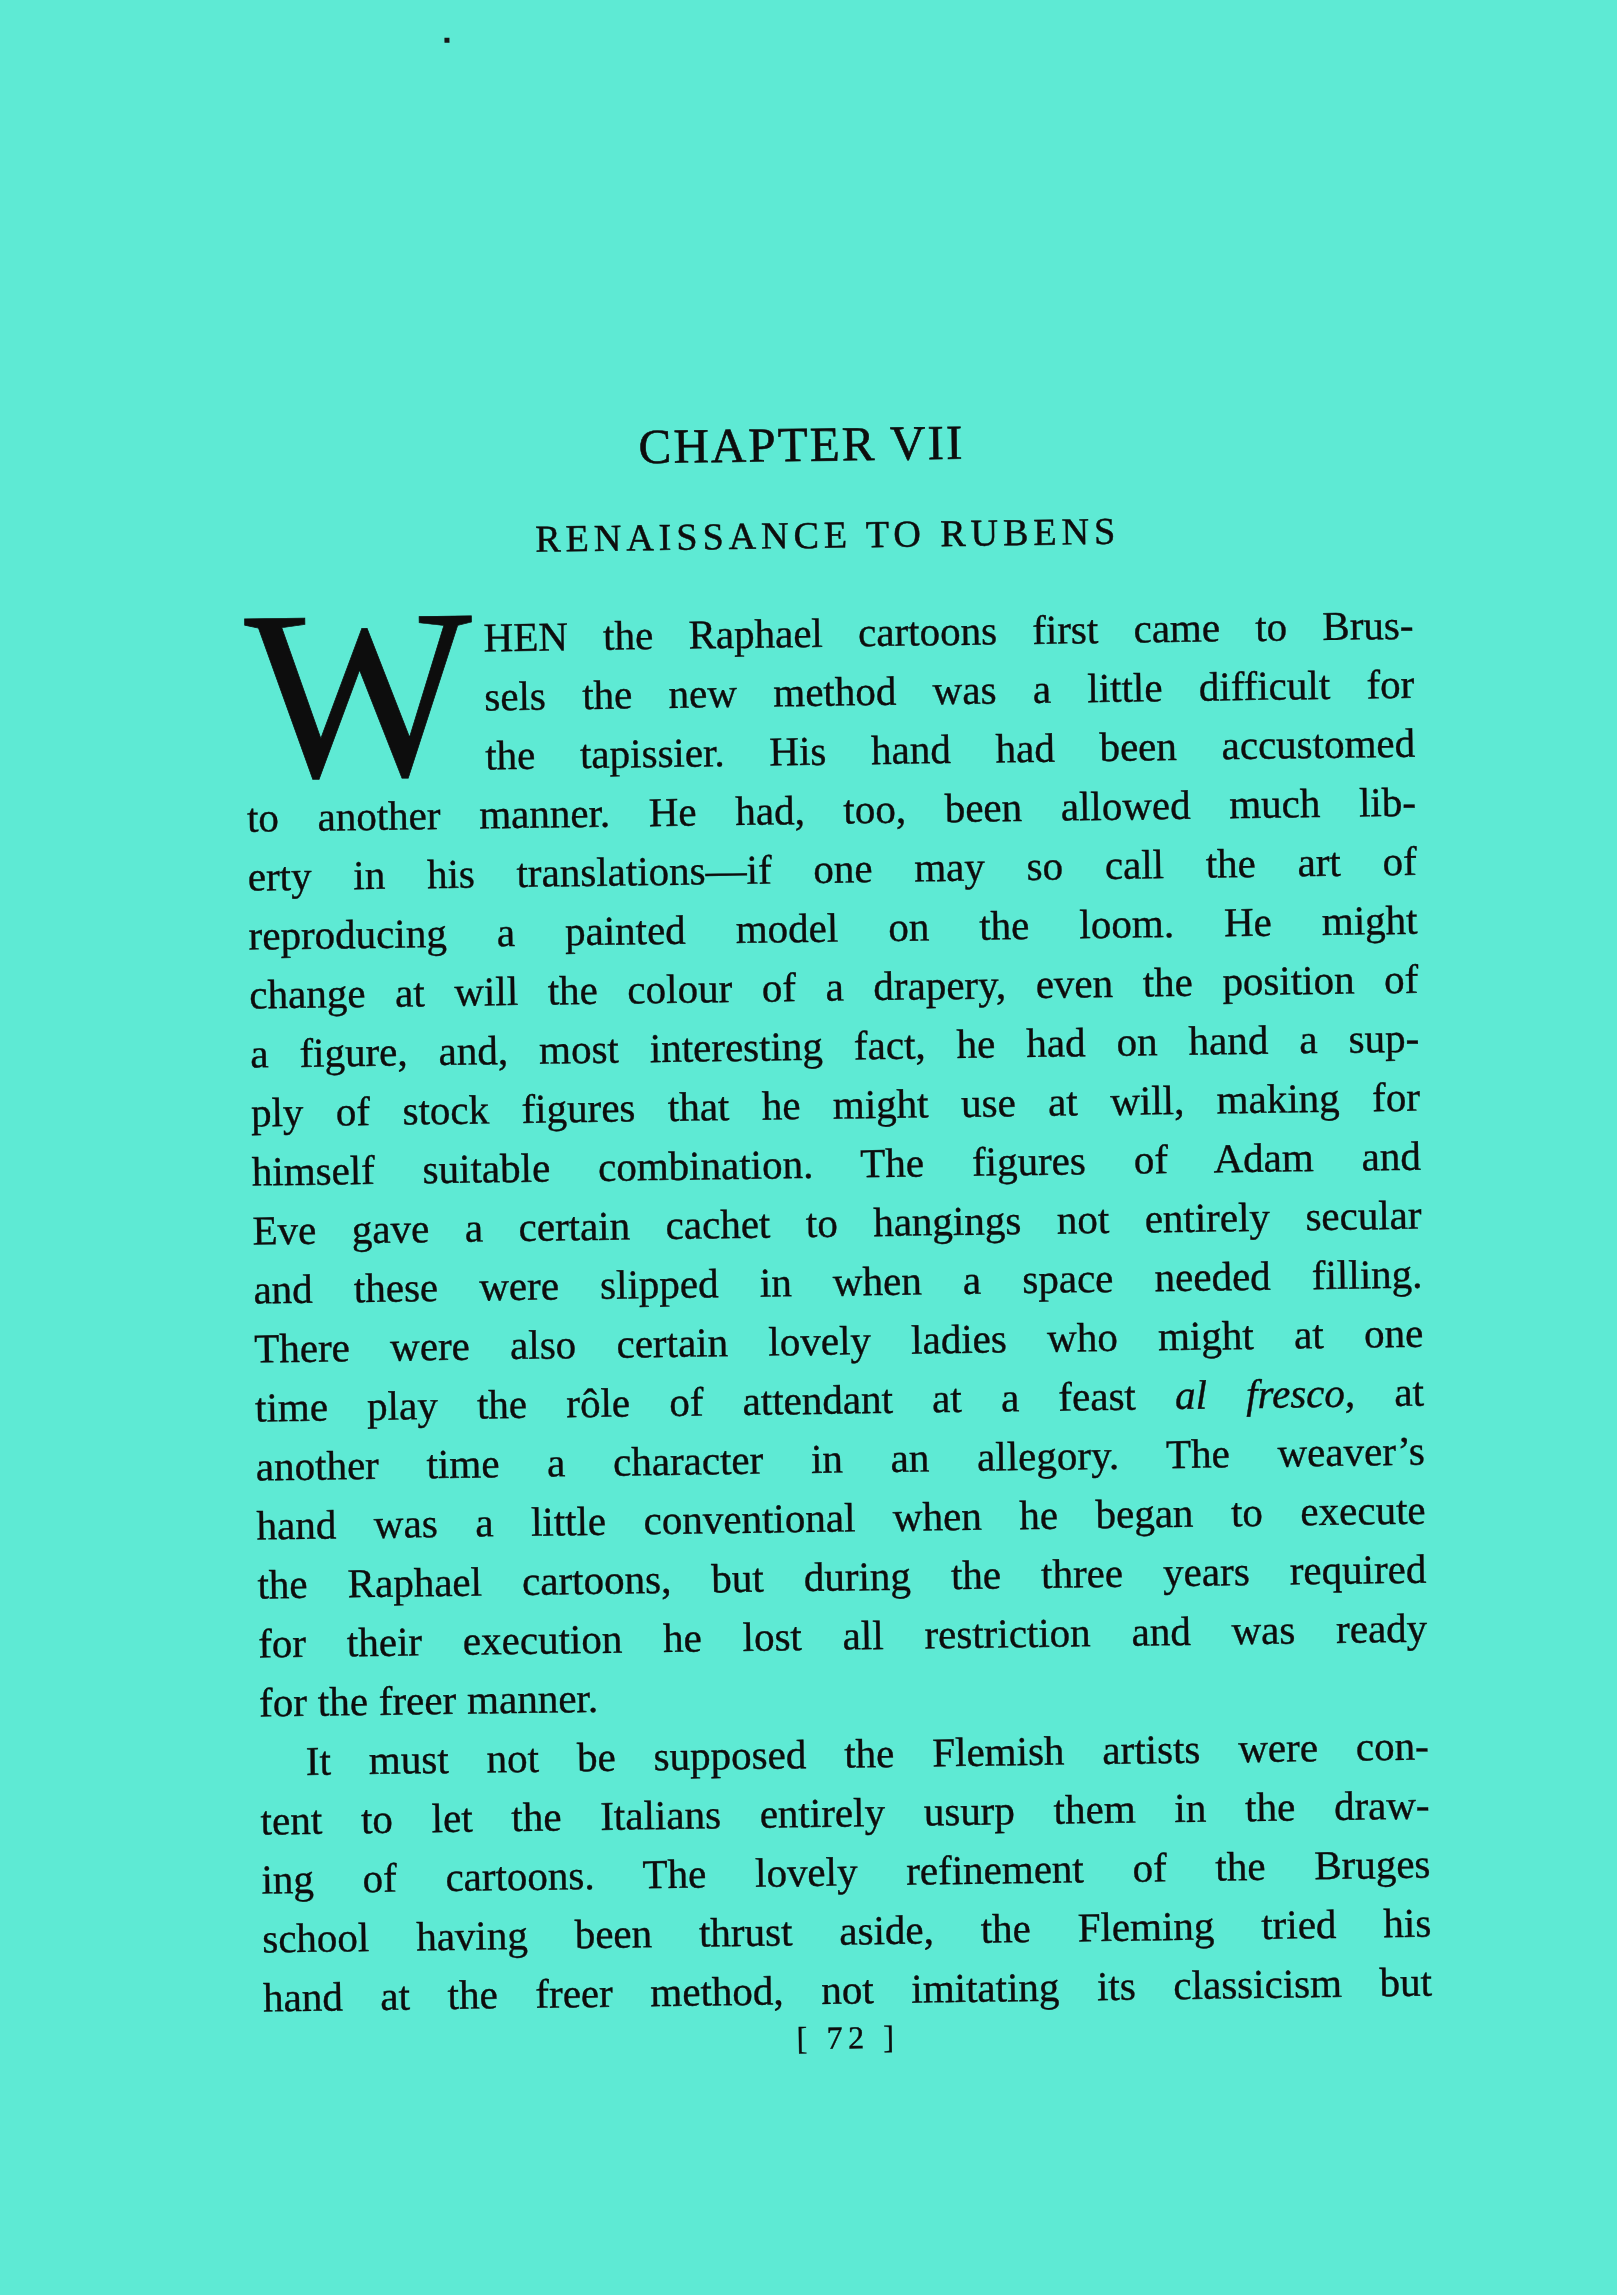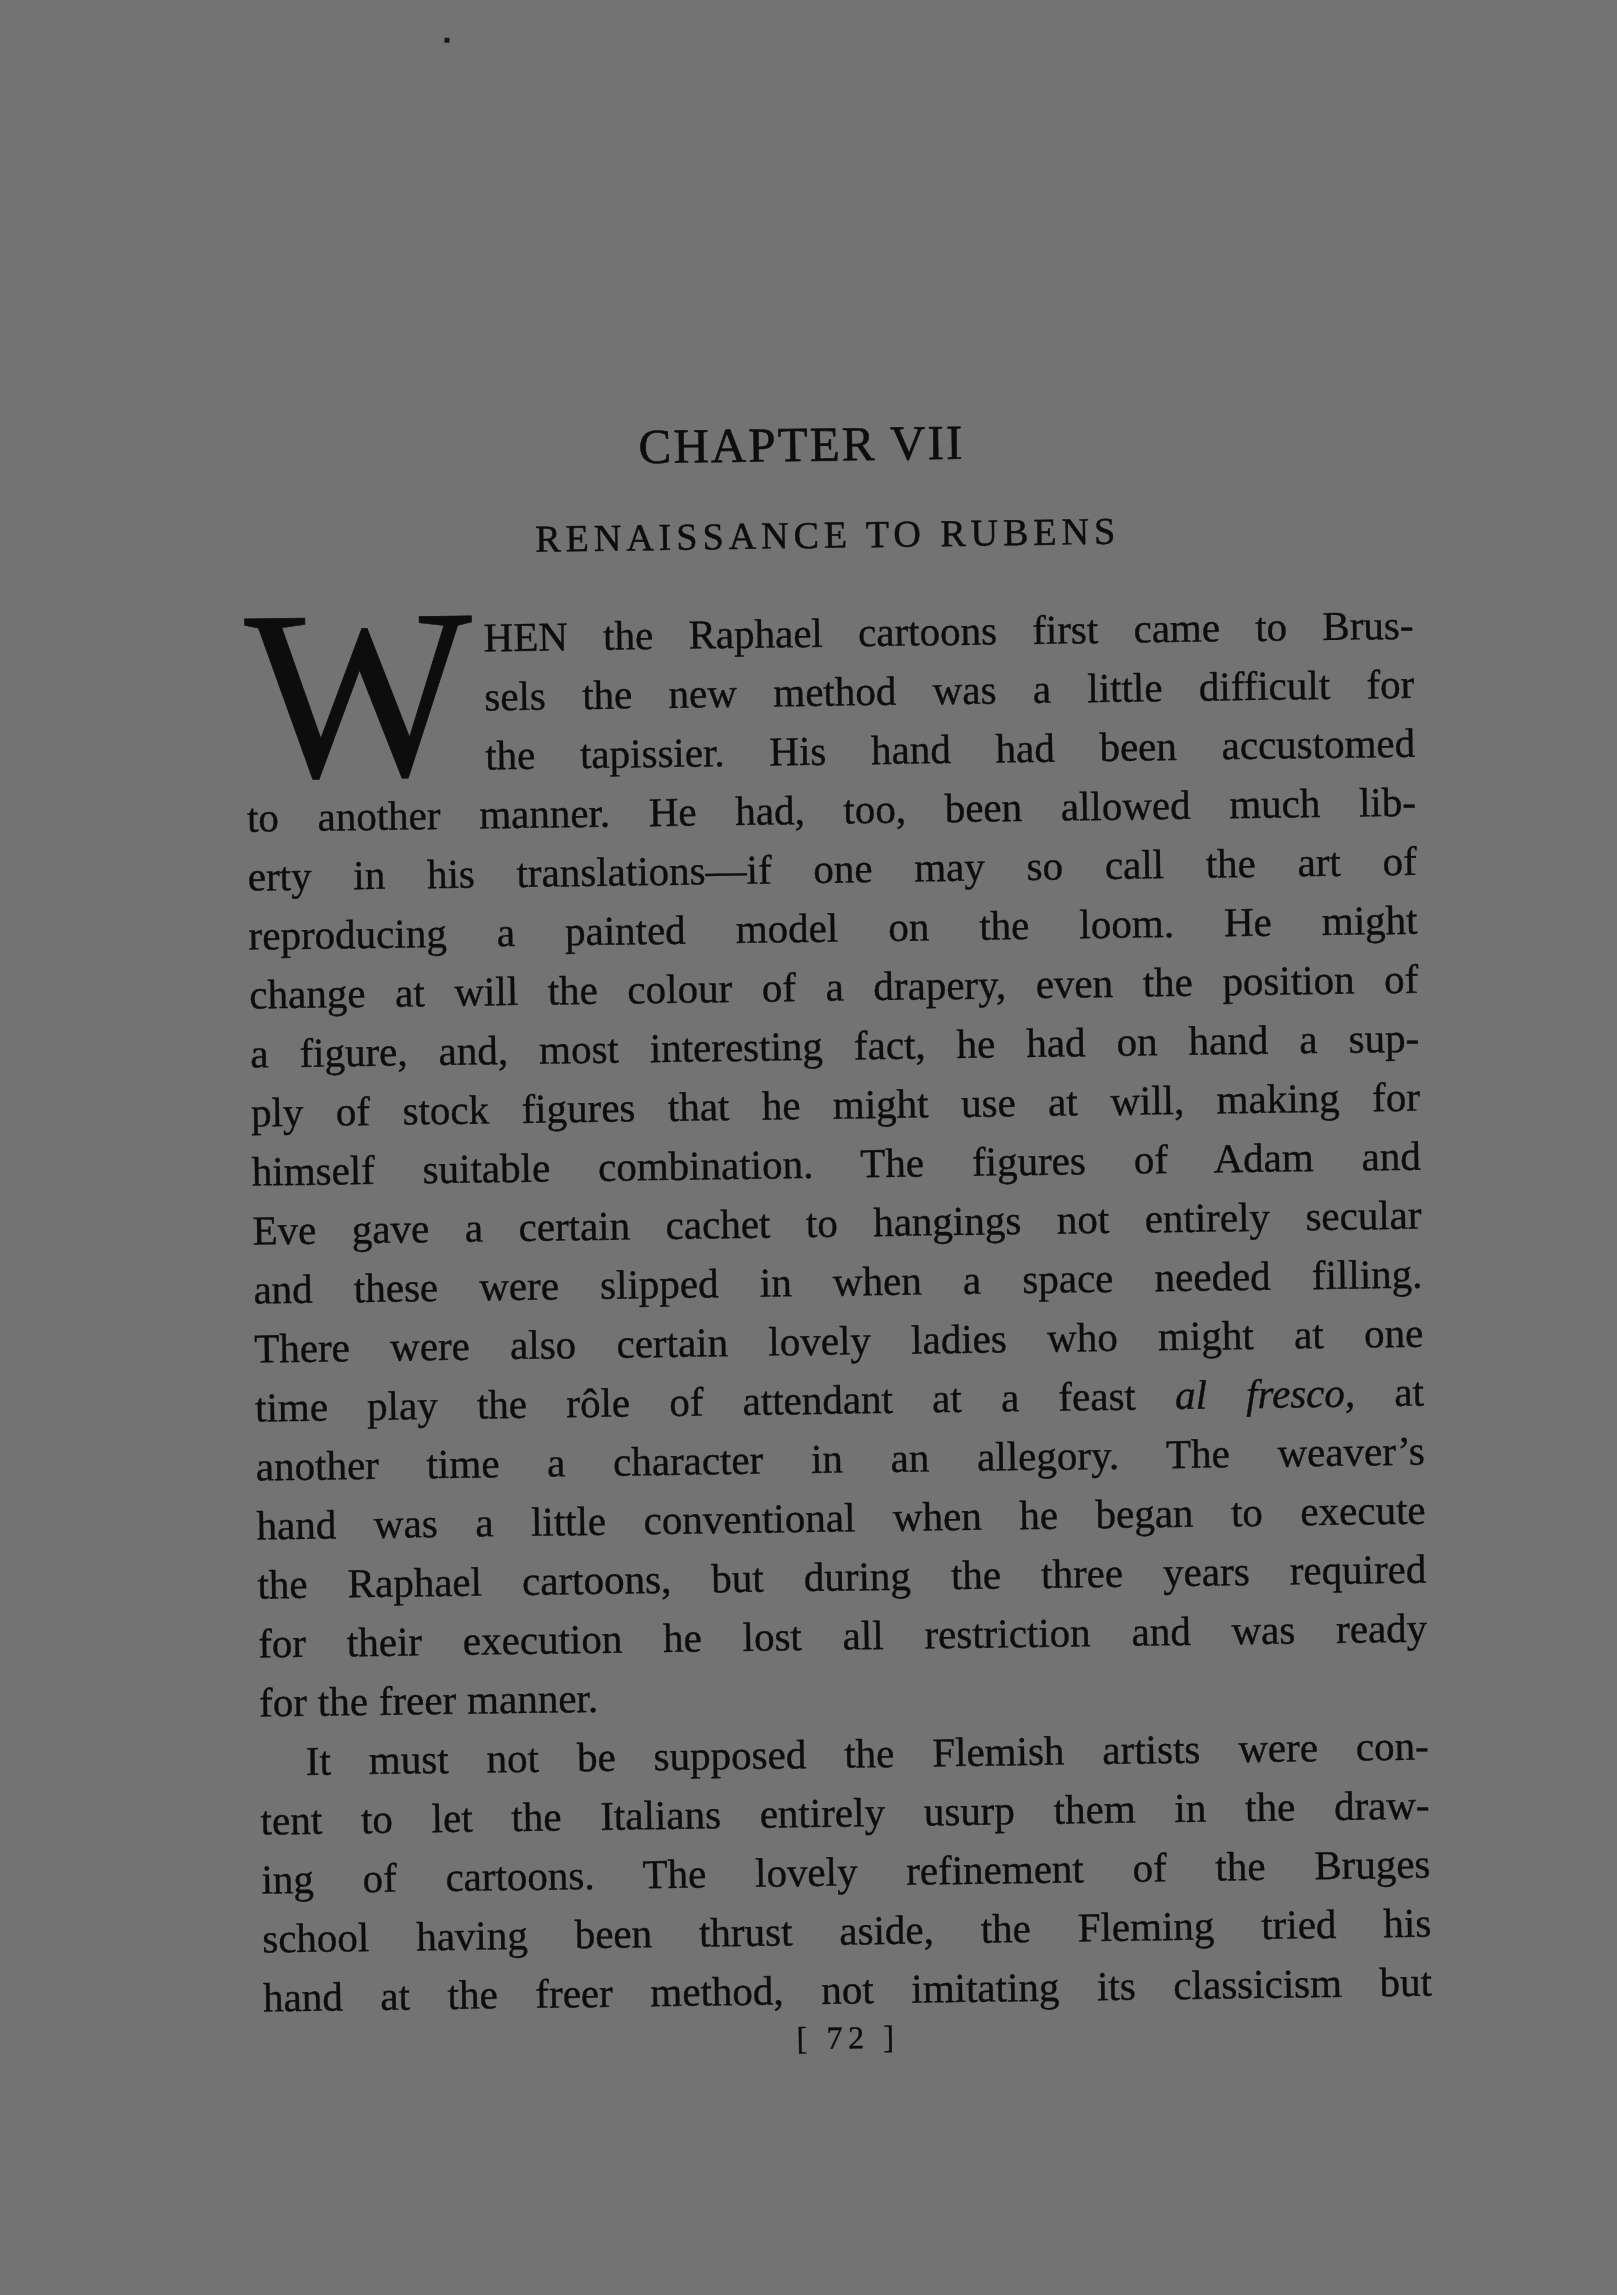--- a/index.html
+++ b/index.html
@@ -1,19 +1,19 @@
 <!DOCTYPE html>
 <html style="font-size:11.3px"><head>
 <meta charset="utf-8">
 <style>
   html,body{margin:0;padding:0;}
   .page{
     position:relative;
     width:1618px;height:2295px;
-    background:#737373;
+    background:#5eead4;
     color:#0d0d0d;
     font-family:"Liberation Serif","DejaVu Serif",serif;
     overflow:hidden;
   }
   .sheet{position:absolute;left:0;top:0;width:100%;height:100%;
     transform:rotate(-0.78deg);transform-origin:50% 45%;}
   .speck{position:absolute;left:458px;top:33px;width:5px;height:5px;background:#161616;}
   .chapter-title{
     position:absolute;left:225px;top:417px;width:1169px;
     text-align:center;font-size:49px;line-height:56px;

